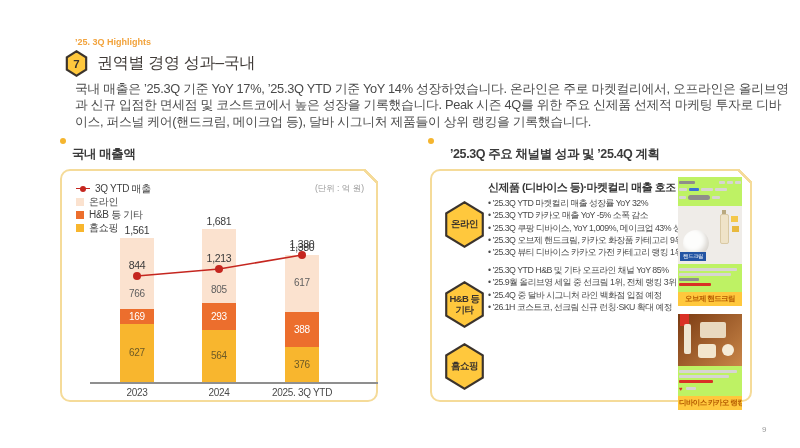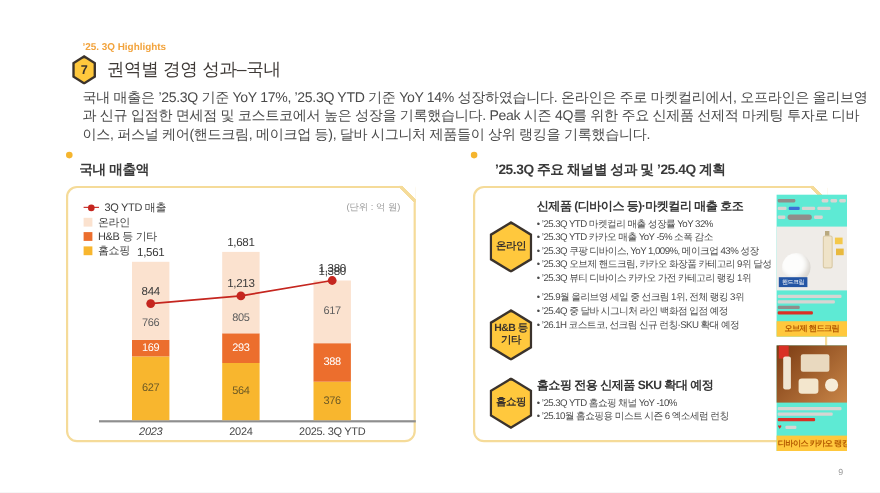--- a/index.html
+++ b/index.html
@@ -55,21 +55,21 @@
   .hex-channel { width:45px; height:47px; position:absolute; left:10px; }
   .hex-channel .hex-inner { font-size:9.5px; font-weight:700; color:#3B332C; line-height:1.15; letter-spacing:-.5px; padding:0 4px; }
   .sec-block { position:absolute; left:56px; width:196px; }
   .sec-heading { font-size:11px; font-weight:700; color:#363636; letter-spacing:-.5px; white-space:nowrap; margin-bottom:2px; }
   .sec-bullets { list-style:none; }
   .sec-bullets li { font-size:8.8px; line-height:12.3px; color:#4a4a4a; letter-spacing:-.5px; white-space:nowrap; }
   .sec-bullets li::before { content:"• "; color:#4a4a4a; }
 
   
   .thumb-col { position:absolute; left:246px; top:6px; width:64px; }
-  .thumb { width:64px; background:#5eead4;margin-left:28px; }
+  .thumb { width:64px; background:#bef264; }
   .bar { height:3px; background:#d7d5d2; border-radius:1px; margin:2px 0; }
   .bar.dark { background:#8f8d8a; } .bar.blue { background:#3C6FD6; } .bar.red { background:#D93025; }
   .t1-header { padding:2px 1px; }
   .t1-header .row { display:flex; gap:2px; align-items:center; }
   .t1-img { position:relative; width:64px; height:58px; background:#efece8; margin-top:2px; overflow:hidden; }
   .t1-ball { position:absolute; left:5px; bottom:8px; width:26px; height:26px; border-radius:50%; background:#fdfdfc; box-shadow:inset -3px -3px 5px #d9d5cf; }
   .t1-tube { position:absolute; right:13px; top:8px; width:9px; height:30px; background:#efe3c8; border:1px solid #d9c9a4; border-radius:2px; }
   .t1-cap { position:absolute; right:16px; top:4px; width:4px; height:5px; background:#b9a97f; }
   .t1-chip1 { position:absolute; right:4px; top:10px; width:7px; height:6px; background:#f4c84a; }
   .t1-chip2 { position:absolute; right:3px; top:20px; width:7px; height:6px; background:#e8b93e; }
@@ -135,21 +135,21 @@
 
     <div class="plot" id="chart-plot">
         <div class="axis" style="left: 28px; top: 211px; width: 288px;"></div>
         <div class="seg" style="left: 58px; top: 153.316px; width: 34px; height: 57.684px; background: rgb(248, 182, 46);"></div>
         <div class="seg-label s0" style="left: 45px; top: 176.158px;">627</div>
         <div class="seg" style="left: 58px; top: 137.768px; width: 34px; height: 15.548px; background: rgb(236, 110, 45);"></div>
         <div class="seg-label s1" style="left: 45px; top: 139.542px;">169</div>
         <div class="seg" style="left: 58px; top: 67.296px; width: 34px; height: 70.472px; background: rgb(251, 226, 207);"></div>
         <div class="seg-label s2" style="left: 45px; top: 117px;">766</div>
         <div class="total-label" style="left: 43px; top: 53.296px;">1,561</div>
-        <div class="x-label" style="left: 35px; top: 216px; font-style: italic;">2023</div>
+        <div class="x-label" style="left: 35px; top: 216px;">2023</div>
         <div class="seg" style="left: 140px; top: 159.112px; width: 34px; height: 51.888px; background: rgb(248, 182, 46);"></div>
         <div class="seg-label s0" style="left: 127px; top: 179.056px;">564</div>
         <div class="seg" style="left: 140px; top: 132.156px; width: 34px; height: 26.956px; background: rgb(236, 110, 45);"></div>
         <div class="seg-label s1" style="left: 127px; top: 139.634px;">293</div>
         <div class="seg" style="left: 140px; top: 58.096px; width: 34px; height: 74.06px; background: rgb(251, 226, 207);"></div>
         <div class="seg-label s2" style="left: 127px; top: 113px;">805</div>
         <div class="total-label" style="left: 125px; top: 44.096px;">1,681</div>
         <div class="x-label" style="left: 117px; top: 216px;">2024</div>
         <div class="seg" style="left: 223px; top: 176.408px; width: 34px; height: 34.592px; background: rgb(248, 182, 46);"></div>
         <div class="seg-label s0" style="left: 210px; top: 187.704px;">376</div>
@@ -186,35 +186,29 @@
         <li>’25.3Q 오브제 핸드크림, 카카오 화장품 카테고리 9위 달성</li>
         <li>’25.3Q 뷰티 디바이스 카카오 가전 카테고리 랭킹 1위</li>
       </ul>
     </div>
 
     <div class="hex hex-channel" style="top:110px;">
       <div class="hex-inner">H&amp;B 등 기타</div>
     </div>
     <div class="sec-block" style="top:93px;">
       <ul class="sec-bullets">
+        <li>’25.3Q YTD H&amp;B 및 기타 오프라인 채널 YoY 85%</li>
         <li>’25.9월 올리브영 세일 중 선크림 1위, 전체 랭킹 3위</li>
         <li>’25.4Q 중 달바 시그니처 라인 백화점 입점 예정</li>
         <li>’26.1H 코스트코, 선크림 신규 런칭·SKU 확대 예정</li>
       </ul>
     </div>
 
     <div class="hex hex-channel" style="top:172px;">
       <div class="hex-inner">홈쇼핑</div>
-    </div>
-    <div class="sec-block" style="top:172px;">
-      <div class="sec-heading">홈쇼핑 전용 신제품 SKU 확대 예정</div>
-      <ul class="sec-bullets">
-        <li>’25.3Q YTD 홈쇼핑 채널 YoY -10%</li>
-        <li>’25.10월 홈쇼핑용 미스트 시즌 6 엑소세럼 런칭</li>
-      </ul>
     </div>
 
     <div class="thumb-col">
       <div class="thumb">
         <div class="t1-header">
           <div class="row">
               <span class="bar dark" style="width:16px;"></span>
               <span class="bar" style="width:6px; margin-left:auto;"></span>
               <span class="bar" style="width:6px;"></span>
               <span class="bar" style="width:6px;"></span>

